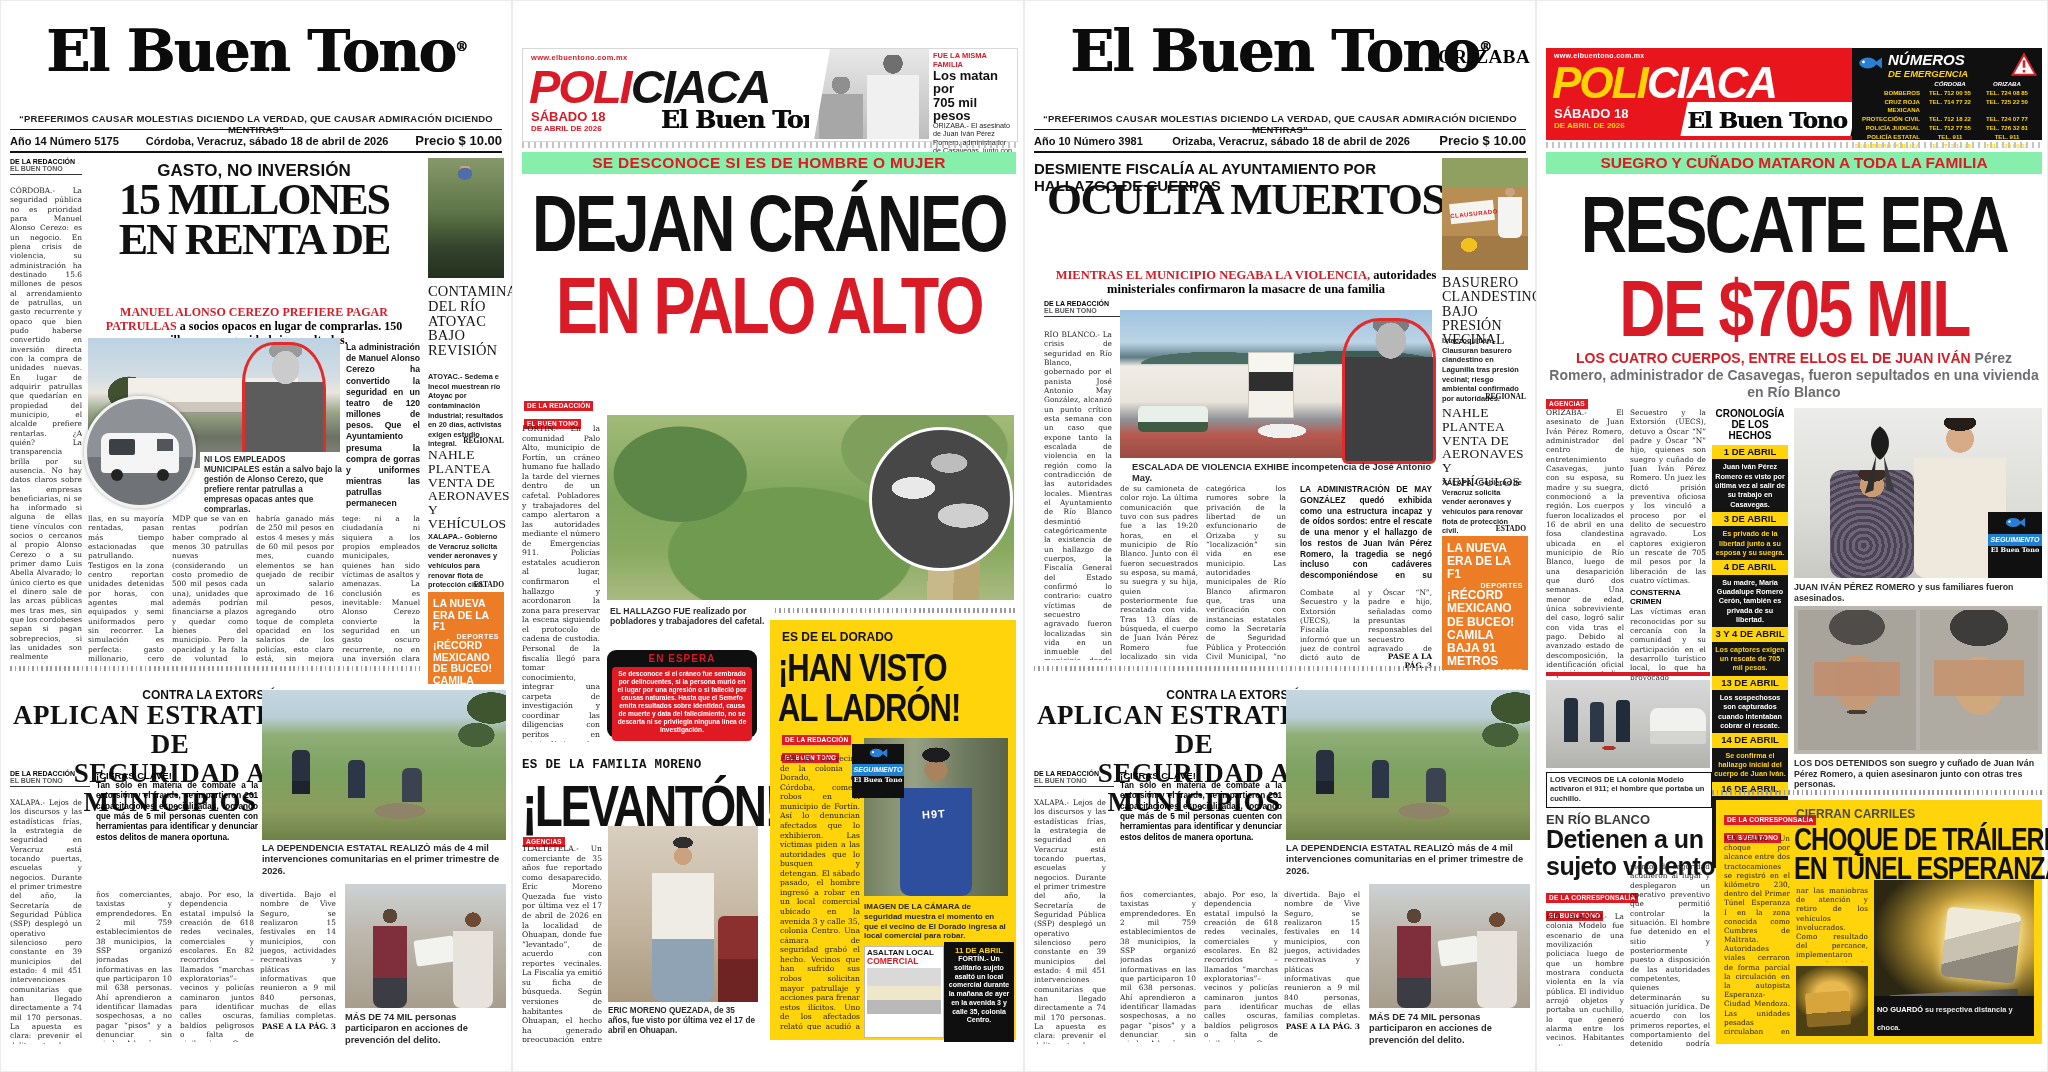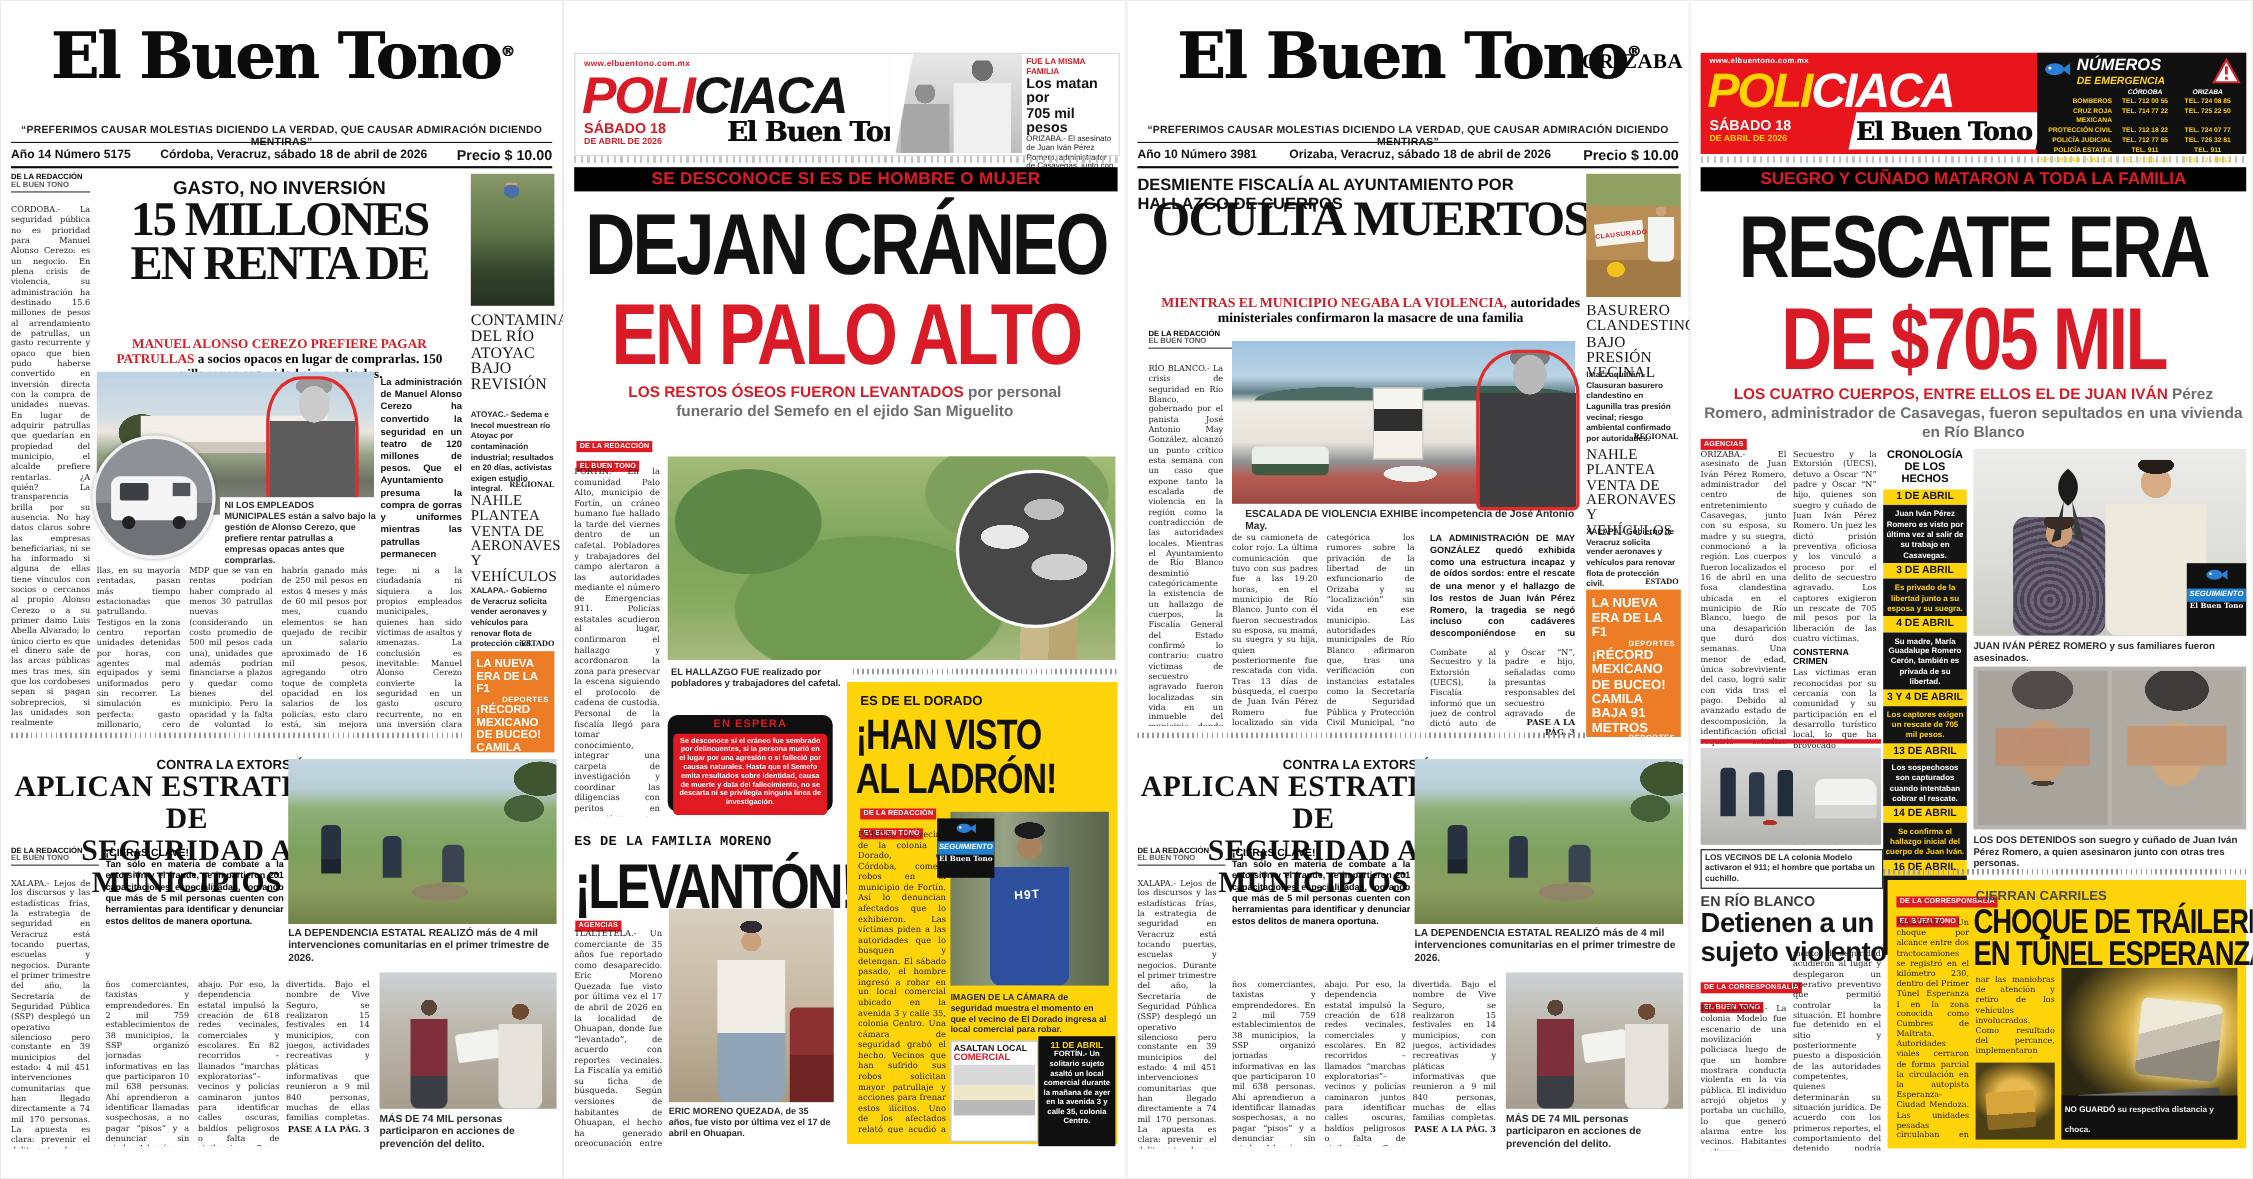--- a/index.html
+++ b/index.html
@@ -24,21 +24,21 @@
   .mega{font-family:"Liberation Sans",sans-serif;font-weight:bold;letter-spacing:-2.5px;text-align:center;transform:scaleY(1.25);transform-origin:50% 0;white-space:nowrap;color:#111;}
   .didone{font-family:"Liberation Serif",serif;font-weight:bold;text-align:center;color:#111;}
   .tick{background:repeating-linear-gradient(90deg,#9b9b9b 0 1.5px,transparent 1.5px 4.5px);height:5px;}
   .perf{background:repeating-linear-gradient(90deg,#c4c4c4 0 2px,transparent 2px 6px);height:6px;}
   .ph{position:absolute;overflow:hidden;background:#c9c9c9;}
   .sbtitle{font-family:"Liberation Serif",serif;line-height:1.02;color:#151515;letter-spacing:.2px;}
   .sbtext{font-family:"Liberation Sans",sans-serif;font-weight:bold;font-size:7.4px;line-height:1.3;color:#222;}
   .sbtag{font-family:"Liberation Serif",serif;font-weight:bold;font-size:7.5px;text-align:right;color:#111;}
   .pull{font-family:"Liberation Sans",sans-serif;font-weight:bold;line-height:1.3;color:#101010;text-align:justify;overflow:hidden;}
   .plogo{font-family:"Liberation Sans",sans-serif;font-weight:bold;font-style:italic;letter-spacing:-2px;white-space:nowrap;}
-  .ybanner{background:#000000;color:#e01a23;font-family:"Liberation Sans",sans-serif;font-weight:bold;text-align:center;}
+  .ybanner{background:#86efac;color:#e01a23;font-family:"Liberation Sans",sans-serif;font-weight:bold;text-align:center;}
   .cutout{position:absolute;border:3px solid #e22b2b;overflow:hidden;}
   .circle{border-radius:50%;}
   .jump{font-family:"DejaVu Serif",serif;font-weight:bold;font-size:7.5px;text-align:right;color:#111;}
   .kick{font-family:"Liberation Sans",sans-serif;font-weight:bold;color:#111;}
   .segbadge{position:absolute;background:#101010;text-align:center;overflow:hidden;}
   .segbar{background:#1f7fd0;color:#fff;font:bold italic 7px/1.7 "Liberation Sans",sans-serif;}
   .segbrand{color:#fff;font:bold 6.5px/1.5 "DejaVu Serif",serif;}
   .orangead{background:#ec7c25;color:#fff;font-family:"Liberation Sans",sans-serif;font-weight:bold;padding:6px 5px;line-height:1.1;}
   .adtag{text-align:right;font-size:7px;color:#fff;letter-spacing:.5px;}
   .crodate{background:#ffd40b;color:#111;font:bold 9.5px/1.5 "Liberation Sans",sans-serif;text-align:center;}
@@ -163,23 +163,20 @@
       <div class="sans b red" style="font-size:7.5px;">FUE LA MISMA FAMILIA</div>
       <div class="sans b" style="font-size:13px;line-height:1.02;color:#111;"><span>Los matan por</span><br><span>705 mil pesos</span></div>
       <div class="sans" style="font-size:7.2px;line-height:1.18;color:#222;"><span>ORIZABA.- El asesinato de Juan Iván Pérez Romero, administrador de Casavegas, junto con familia, conmocionó a la región.</span> <span class="b red">Pág. 6</span></div>
     </div>
   </div>
   <div class="abs perf" style="left:10px;top:142px;width:494px;"></div>
 
   <div class="abs ybanner" style="left:10px;top:152px;width:494px;height:22px;font-size:15.5px;line-height:22px;letter-spacing:.3px;">SE DESCONOCE SI ES DE HOMBRE O MUJER</div>
   <div class="abs mega" style="left:10px;top:178px;width:494px;font-size:63px;">DEJAN CRÁNEO</div>
   <div class="abs mega red" style="left:10px;top:260px;width:494px;font-size:63px;color:#d81b26;">EN PALO ALTO</div>
-  <div class="abs sans b c" style="left:46px;top:348px;width:420px;font-size:14px;line-height:1.2;color:#6d6e71;">
-    <span class="red">LOS RESTOS ÓSEOS FUERON LEVANTADOS</span><span> por personal funerario del Semefo en el ejido San Miguelito</span>
-  </div>
   <div class="abs" style="left:12px;top:394px;">
     <span class="badge">DE LA REDACCIÓN</span><br>
     <span class="badge">EL BUEN TONO</span>
   </div>
   <div class="abs bodytxt" style="left:10px;top:424px;width:78px;height:318px;font-size:7.6px;">FORTÍN.- En la comunidad Palo Alto, municipio de Fortín, un cráneo humano fue hallado la tarde del viernes dentro de un cafetal. Pobladores y trabajadores del campo alertaron a las autoridades mediante el número de Emergencias 911. Policías estatales acudieron al lugar, confirmaron el hallazgo y acordonaron la zona para preservar la escena siguiendo el protocolo de cadena de custodia. Personal de la fiscalía llegó para tomar conocimiento, integrar una carpeta de investigación y coordinar las diligencias con peritos en criminalística. Los restos óseos fueron levantados por personal funerario y trasladados al Servicio Médico Forense en el ejido San Miguelito, donde se realizarán los estudios necesarios hasta lograr su plena identificación y saber si son de hombre o mujer.</div>
 
   <div class="ph" style="left:95px;top:415px;width:407px;height:185px;background:radial-gradient(150px 90px at 78% 18%,#7fa05c 0 55%,transparent 56%),radial-gradient(120px 86px at 18% 32%,#5d8747 0 55%,transparent 56%),radial-gradient(220px 120px at 45% 75%,#6f9a50 0 55%,transparent 56%),linear-gradient(180deg,#a3bb78 0%,#7da55b 45%,#87aa5f 72%,#a9ba80 100%);">
     <div class="abs" style="left:300px;top:120px;width:120px;height:70px;background:linear-gradient(100deg,transparent 0 20%,#c9b98a 20% 40%,#b9a673 40% 60%,transparent 60%);transform:rotate(-8deg);"></div>
     <div class="abs circle" style="left:262px;top:12px;width:138px;height:138px;border:3px solid #fdfdfd;background:radial-gradient(36px 18px at 30% 42%,#e9e9e9 0 60%,transparent 61%),radial-gradient(42px 20px at 66% 62%,#cfcfcf 0 60%,transparent 61%),radial-gradient(30px 16px at 56% 24%,#bdbdbd 0 60%,transparent 61%),#474747;"></div>
   </div>

